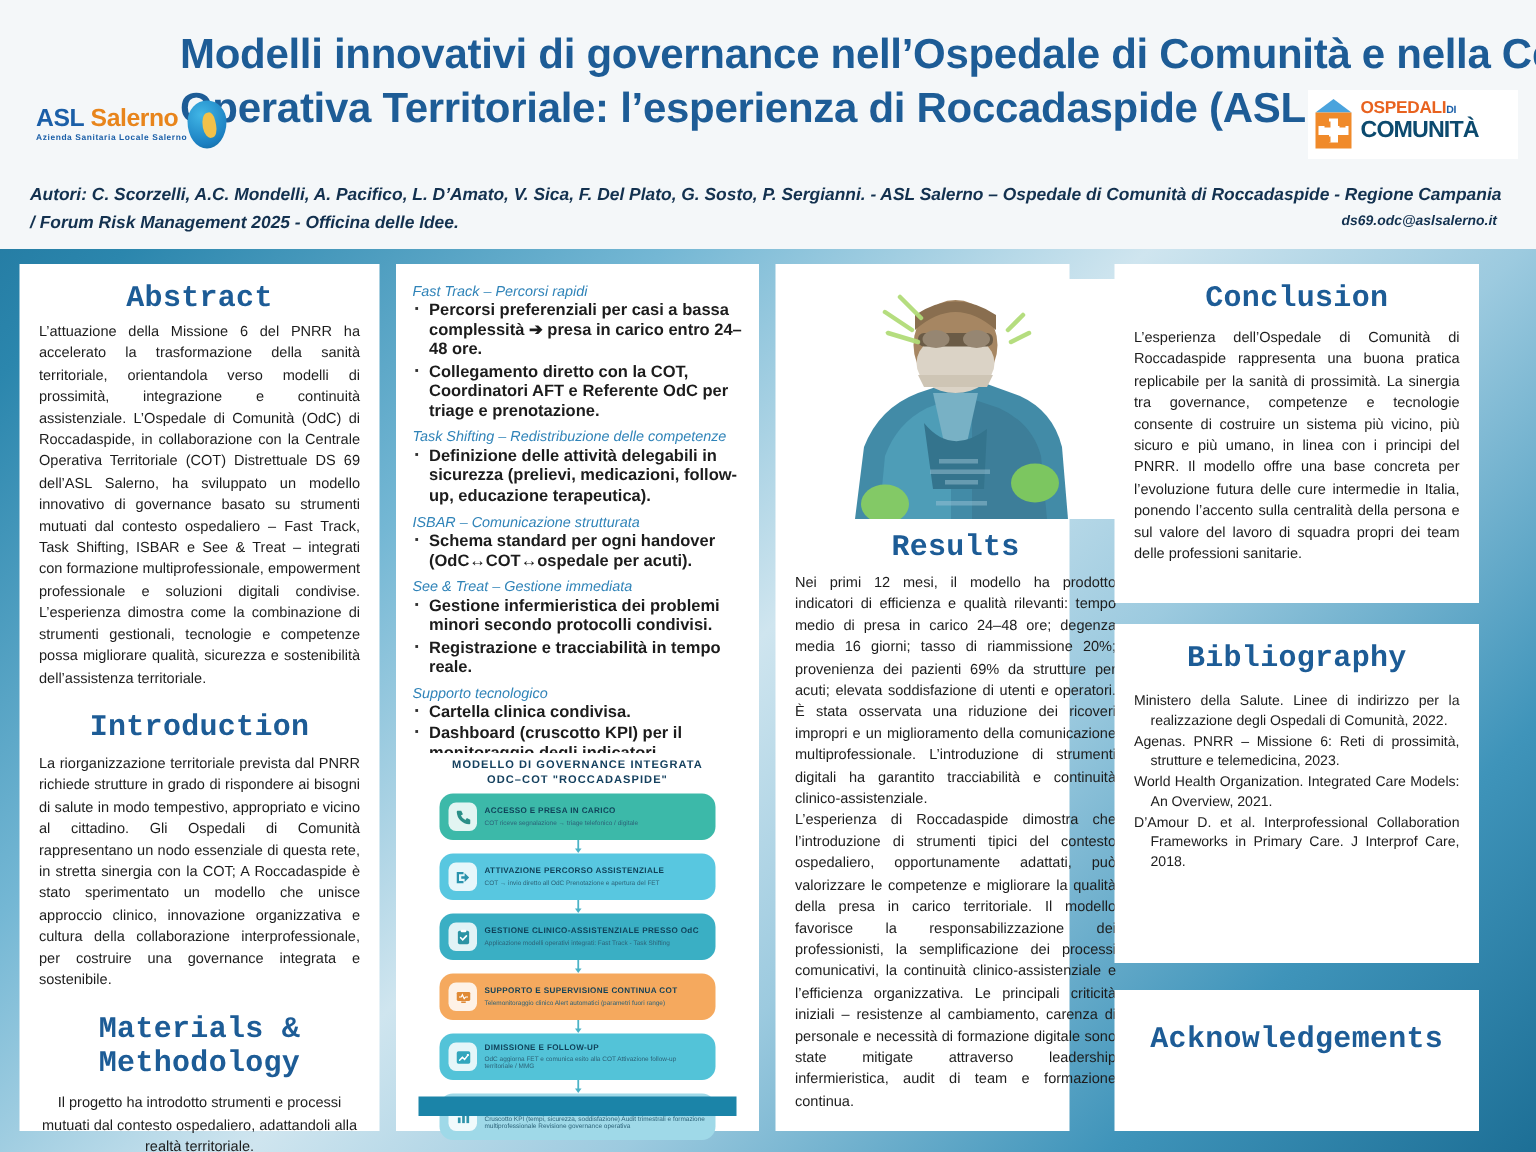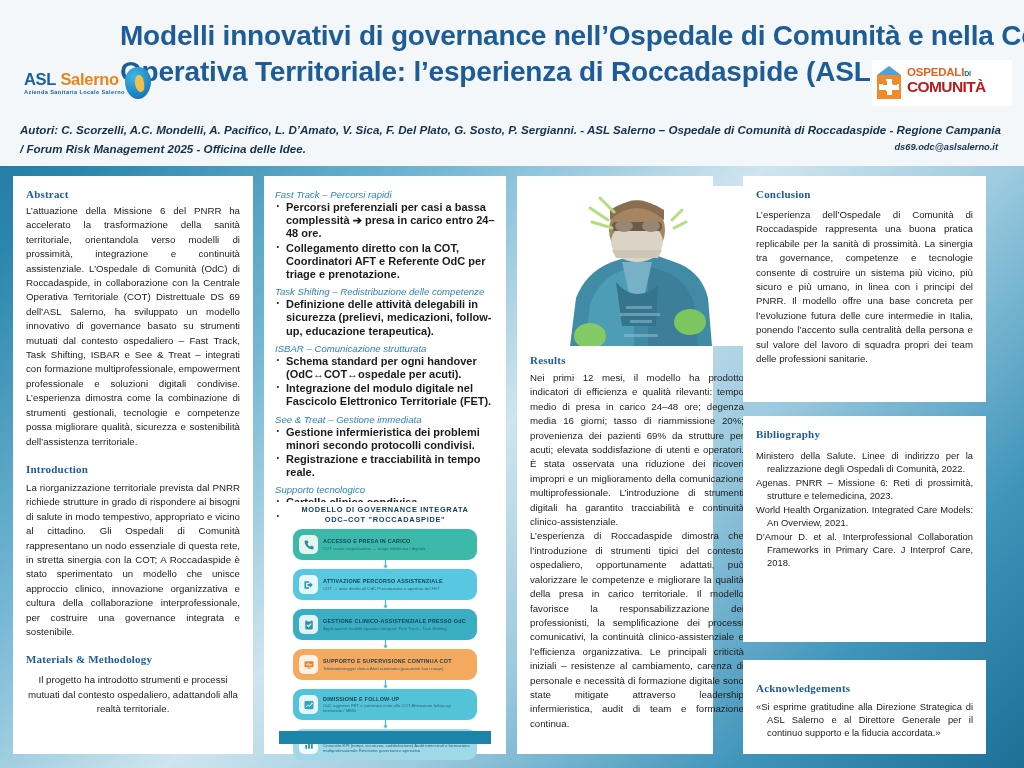--- a/index.html
+++ b/index.html
@@ -41,21 +41,21 @@
   
   .odc-logo{position:absolute;left:872px;top:60px;width:140px;height:46px;background:#ffffff;}
   .odc-mark{position:absolute;left:2px;top:6px;width:30px;height:33px;}
   .odc-roof{position:absolute;left:3px;top:0;width:0;height:0;border-left:12px solid transparent;border-right:12px solid transparent;border-bottom:9px solid #4aa3dd;}
   .odc-body{position:absolute;left:3px;top:9px;width:24px;height:24px;background:#f08a2a;}
   .odc-cross-v{position:absolute;left:12px;top:13px;width:6px;height:16px;background:#ffffff;}
   .odc-cross-h{position:absolute;left:5px;top:18px;width:20px;height:6px;background:#ffffff;}
   .odc-dot{position:absolute;width:4px;height:4px;background:#f08a2a;}
   .odc-t1{position:absolute;left:35px;top:6px;font-size:11.5px;font-weight:bold;color:#e8621f;letter-spacing:-0.2px;}
   .odc-t1 small{font-size:7px;color:#1b5fa8;}
-  .odc-t2{position:absolute;left:35px;top:18px;font-size:15.5px;font-weight:bold;color:#b91c1c;letter-spacing:-0.6px;}
+  .odc-t2{position:absolute;left:35px;top:18px;font-size:15.5px;font-weight:bold;color:#0c4a6e;letter-spacing:-0.6px;}
   
   .authors{
     position:absolute;left:0;top:112px;width:1024px;height:54px;
     background:#f4f7f9;
   }
   .authors-text{
     position:absolute;left:20px;top:8px;width:984px;
     font-size:11.6px;font-style:italic;font-weight:bold;color:#13314f;line-height:19px;
   }
   .authors-mail{
@@ -65,22 +65,22 @@
   .col{position:absolute;background:#ffffff;}
   .c1{left:13px;top:176px;width:240px;height:578px;}
   .c2{left:264px;top:176px;width:242px;height:578px;}
   .c3{left:517px;top:176px;width:196px;height:578px;}
   .c4{left:743px;top:176px;width:243px;height:578px;background:transparent;}
   .panel{background:#ffffff;}
   .p-concl{position:absolute;left:0;top:0;width:243px;height:226px;}
   .p-bib{position:absolute;left:0;top:240px;width:243px;height:226px;}
   .p-ack{position:absolute;left:0;top:484px;width:243px;height:94px;}
   h2.sec{
-    margin:0;color:#1d5c96;font-family:Liberation Serif, serif;
-    font-size:11px;font-weight:bold;letter-spacing:.2px;
+    margin:0;color:#1d5c96;font-family:Liberation Mono, monospace;
+    font-size:20px;font-weight:bold;letter-spacing:.2px;text-align:center;
   }
   .body-text{
     font-size:9.7px;line-height:14.4px;color:#1c1c1c;text-align:justify;
   }
   .pad{padding:12px 13px 0 13px;}
   
   .sub-title{
     color:#2f83b8;font-size:9.6px;font-style:italic;margin:5px 0 1px 0;
   }
   .bullets{margin:0;padding:0;list-style:none;}
@@ -188,21 +188,20 @@
             <li>Percorsi preferenziali per casi a bassa complessità ➔ presa in carico entro 24–48 ore.</li>
             <li>Collegamento diretto con la COT, Coordinatori AFT e Referente OdC per triage e prenotazione.</li>
           </ul>
           <div class="sub-title">Task Shifting – Redistribuzione delle competenze</div>
           <ul class="bullets">
             <li>Definizione delle attività delegabili in sicurezza (prelievi, medicazioni, follow-up, educazione terapeutica).</li>
           </ul>
           <div class="sub-title">ISBAR – Comunicazione strutturata</div>
           <ul class="bullets">
             <li>Schema standard per ogni handover (OdC↔COT↔ospedale per acuti).</li>
-            <li>Integrazione del modulo digitale nel Fascicolo Elettronico Territoriale (FET).</li>
           </ul>
           <div class="sub-title">See &amp; Treat – Gestione immediata</div>
           <ul class="bullets">
             <li>Gestione infermieristica dei problemi minori secondo protocolli condivisi.</li>
             <li>Registrazione e tracciabilità in tempo reale.</li>
           </ul>
           <div class="sub-title">Supporto tecnologico</div>
           <ul class="bullets">
             <li>Cartella clinica condivisa.</li>
             <li>Dashboard (cruscotto KPI) per il monitoraggio degli indicatori.</li>
@@ -388,18 +387,17 @@
             <div class="ref">Agenas. PNRR – Missione 6: Reti di  prossimità, strutture e telemedicina, 2023.</div>
             <div class="ref">World Health Organization. Integrated Care Models: An Overview, 2021.</div>
             <div class="ref">D’Amour D. et al. Interprofessional Collaboration Frameworks in Primary Care. J Interprof Care, 2018.</div>
           </div>
       </div>
     </div>
 
     <div class="panel p-ack">
       <div class="pad" style="padding-top:22px;">
         <h2 class="sec">Acknowledgements</h2>
-        <div class="ack-text" style="margin-top:6px;">«Si esprime gratitudine alla Direzione Strategica di ASL Salerno e al Direttore Generale per il continuo supporto e la fiducia accordata.»</div>
       </div>
     </div>
   </div>
 
 </div>
 
 </body></html>

